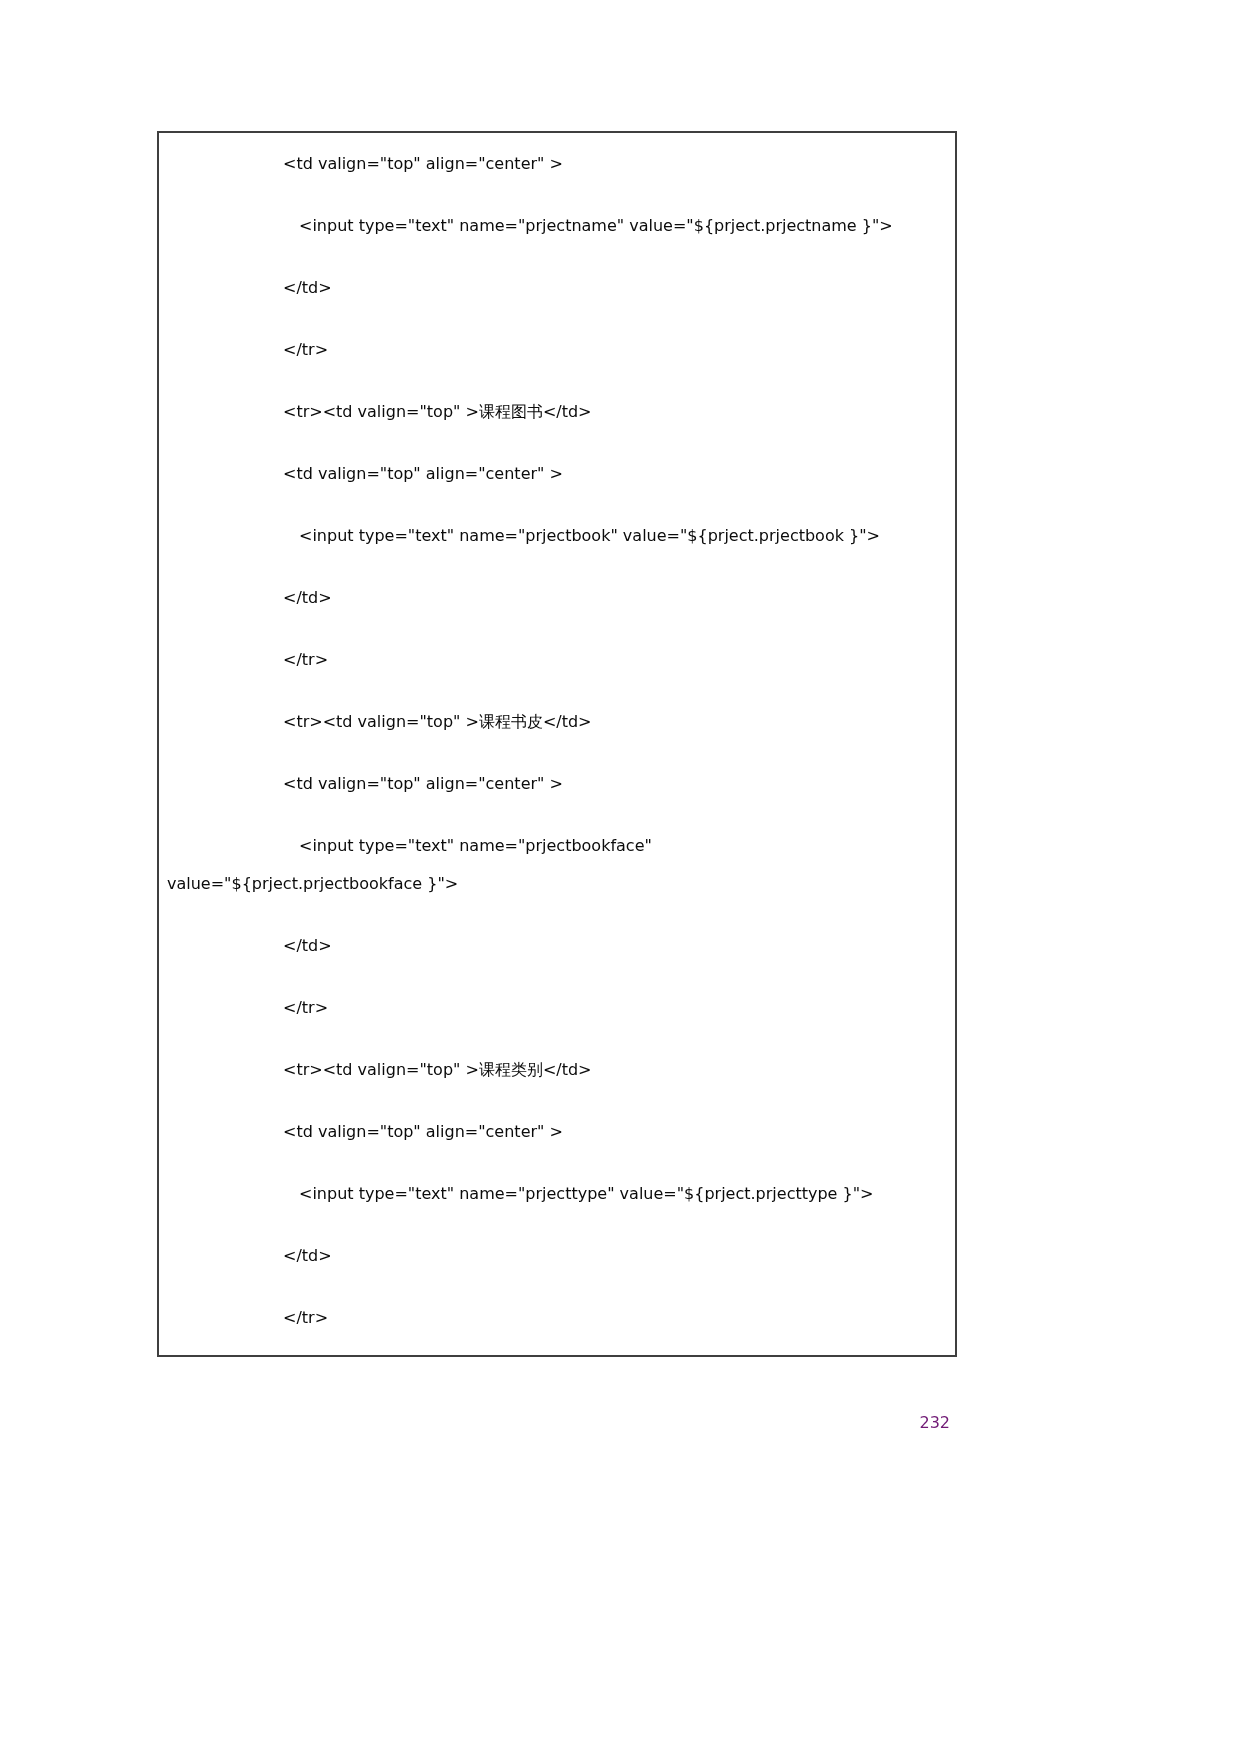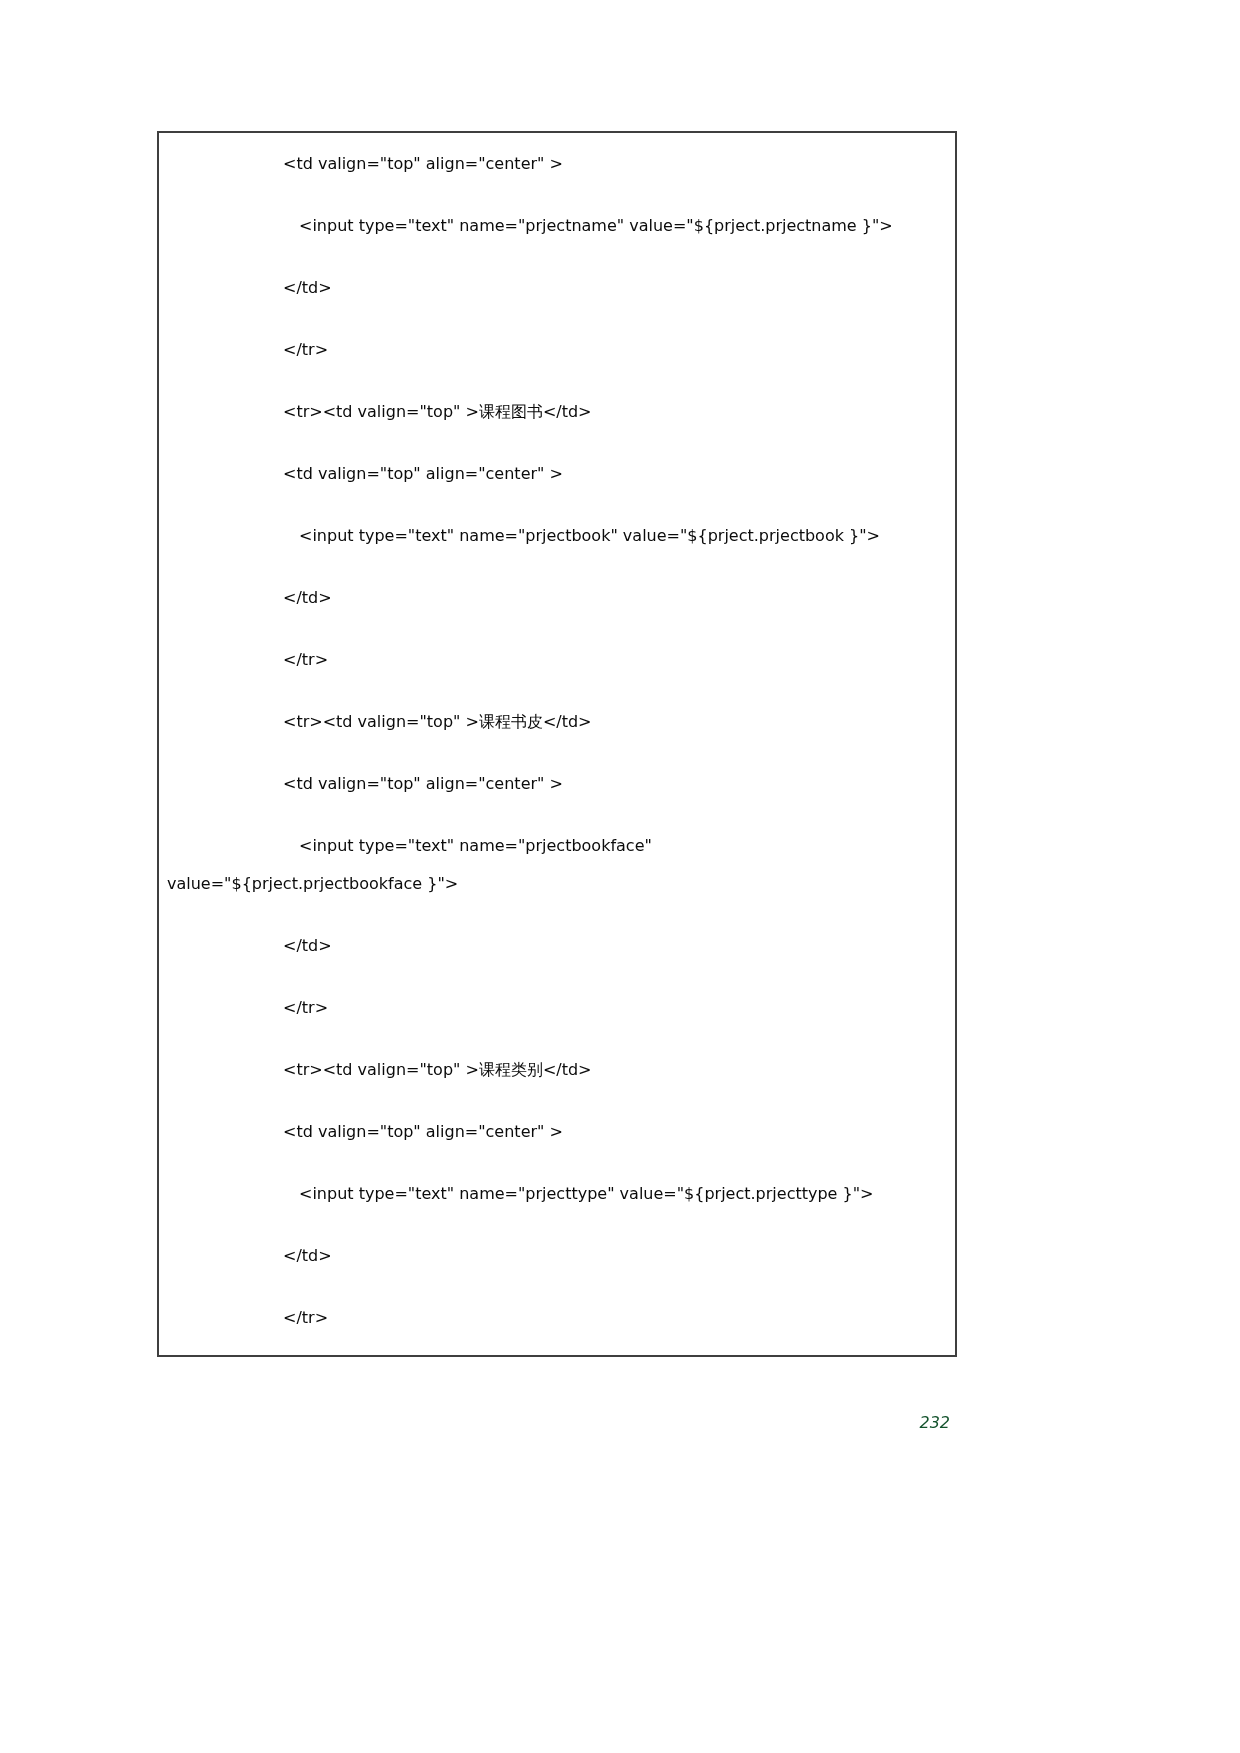--- a/index.html
+++ b/index.html
@@ -43,22 +43,21 @@
   .indent-1 { padding-left: 124px; }
   .indent-2 { padding-left: 140px; }
   .page-number {
     position: absolute;
     left: 870px;
     top: 1412px;
     width: 80px;
     text-align: right;
     font-size: 16px;
     line-height: 22px;
-    color: #14532d;
-    font-style: italic;
+    color: #701a75;
   }
 </style>
 </head>
 <body>
 
 <div class="page">
 
   <div class="code-box">
       <div class="code-line indent-1">&lt;td valign="top" align="center" &gt;</div>
       <div class="code-line indent-2">&lt;input type="text" name="prjectname" value="${prject.prjectname }"&gt;</div>

